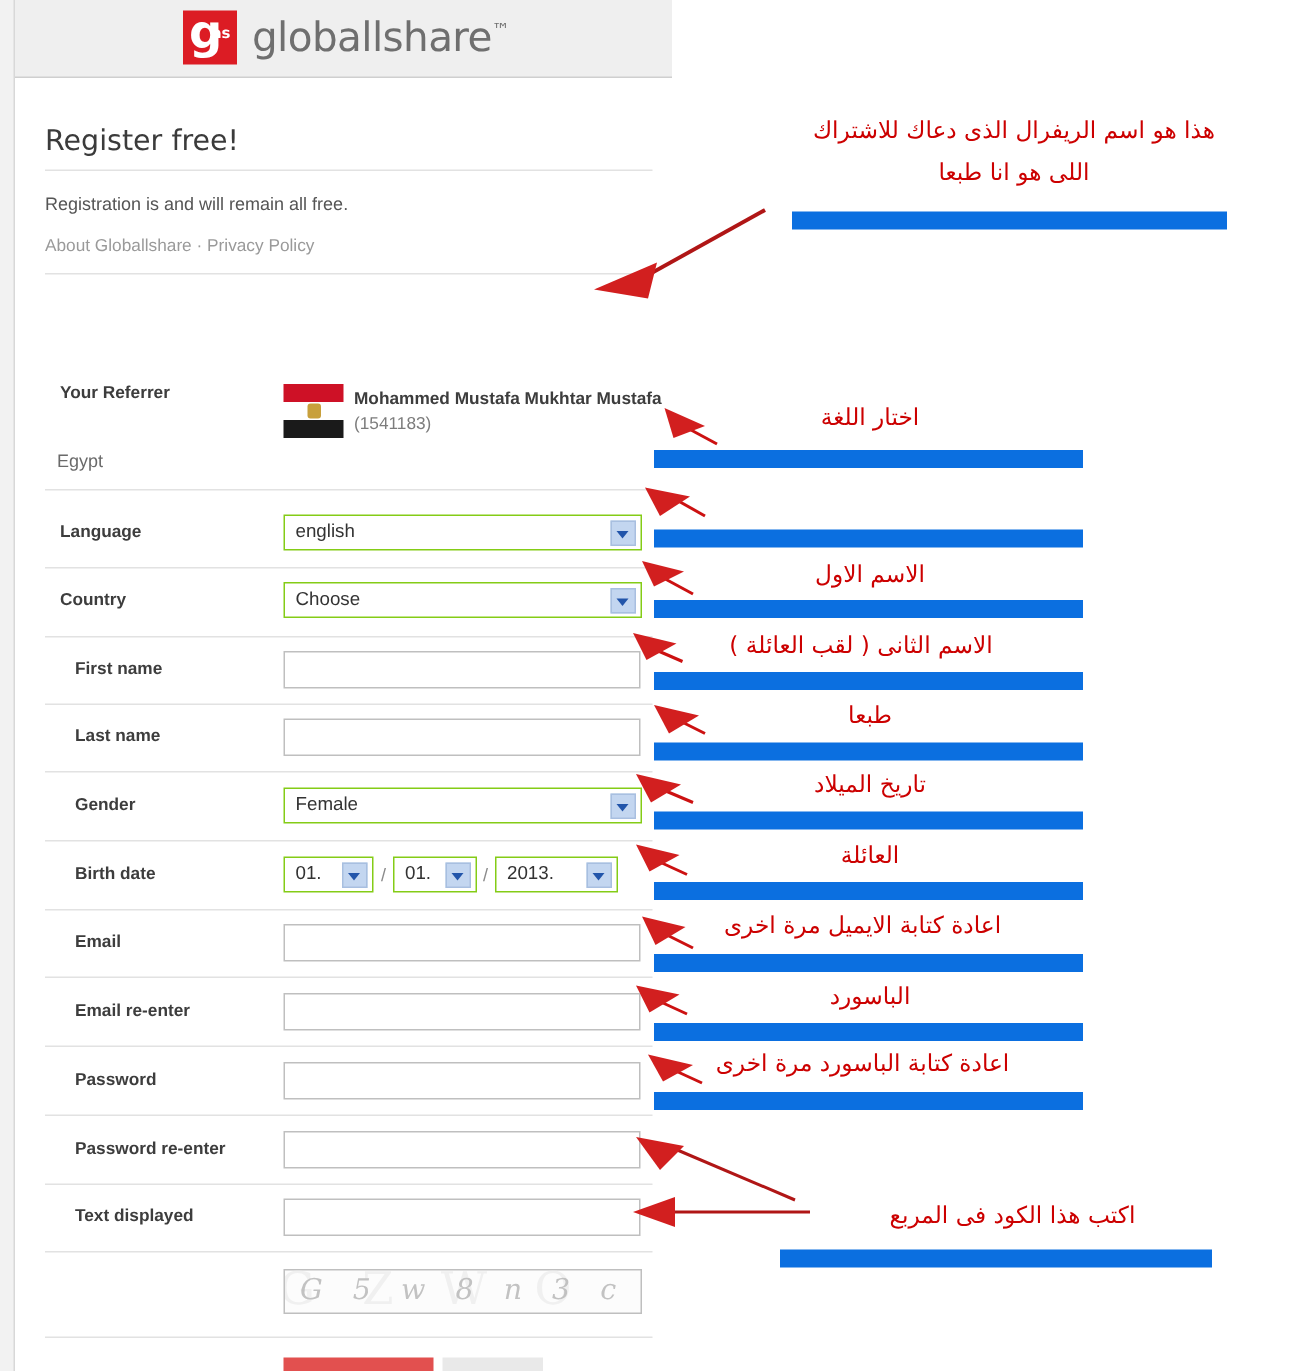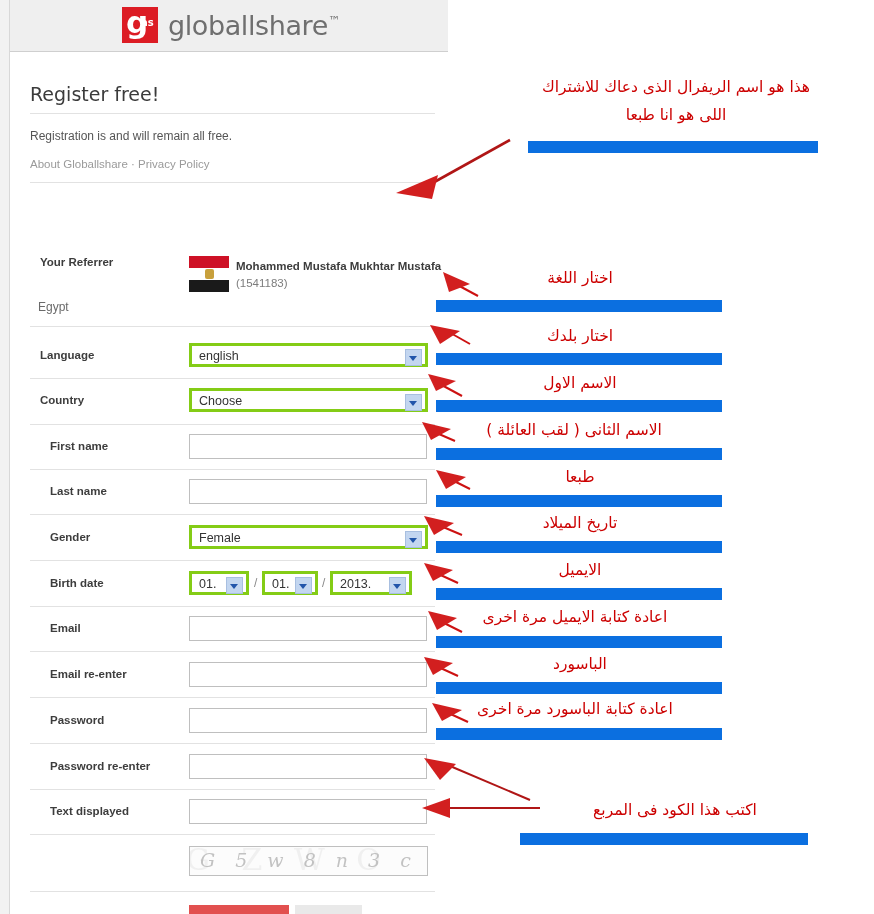--- a/index.html
+++ b/index.html
@@ -183,21 +183,21 @@
     font-size: 12.5px;
     color: #333333;
     font-family: "Liberation Sans", sans-serif;
   }
   .field.text {
     width: 238px;
   }
   .select {
     position: absolute;
     box-sizing: border-box;
-    border: 3px solid #84cc16;
+    border: 1px solid #84cc16;
     background: #ffffff;
     height: 24px;
   }
   .select .sel-val {
     position: absolute;
     left: 7px; top: 3px;
     font-size: 12.5px;
     color: #333333;
   }
   .select .arrow {
@@ -479,36 +479,35 @@
     </g>
   </svg>
 
   <div class="anno-text" style="left:516px; top:78px; width:320px;">هذا هو اسم الريفرال الذى دعاك للاشتراك</div>
   <div class="anno-text" style="left:516px; top:106px; width:320px;">اللى هو انا طبعا</div>
   <div class="blue-bar" style="left:528px; top:141px; width:290px;"></div>
 
   <div class="anno-text" style="left:440px; top:269px; width:280px;">اختار اللغة</div>
   <div class="blue-bar" style="left:436px; top:300px; width:286px;"></div>
 
-  <div class="anno-text" style="left:440px; top:327px; width:280px;">اختار بلدك</div>
   <div class="blue-bar" style="left:436px; top:353px; width:286px;"></div>
 
   <div class="anno-text" style="left:440px; top:374px; width:280px;">الاسم الاول</div>
   <div class="blue-bar" style="left:436px; top:400px; width:286px;"></div>
 
   <div class="anno-text" style="left:424px; top:421px; width:300px;">الاسم الثانى ( لقب العائلة )</div>
   <div class="blue-bar" style="left:436px; top:448px; width:286px;"></div>
 
   <div class="anno-text" style="left:440px; top:468px; width:280px;">طبعا</div>
   <div class="blue-bar" style="left:436px; top:495px; width:286px;"></div>
 
   <div class="anno-text" style="left:440px; top:514px; width:280px;">تاريخ الميلاد</div>
   <div class="blue-bar" style="left:436px; top:541px; width:286px;"></div>
 
-  <div class="anno-text" style="left:440px; top:561px; width:280px;">الايميل</div>
+  <div class="anno-text" style="left:440px; top:561px; width:280px;">العائلة</div>
   <div class="blue-bar" style="left:436px; top:588px; width:286px;"></div>
 
   <div class="anno-text" style="left:430px; top:608px; width:290px;">اعادة كتابة الايميل مرة اخرى</div>
   <div class="blue-bar" style="left:436px; top:636px; width:286px;"></div>
 
   <div class="anno-text" style="left:440px; top:655px; width:280px;">الباسورد</div>
   <div class="blue-bar" style="left:436px; top:682px; width:286px;"></div>
 
   <div class="anno-text" style="left:430px; top:700px; width:290px;">اعادة كتابة الباسورد مرة اخرى</div>
   <div class="blue-bar" style="left:436px; top:728px; width:286px;"></div>

